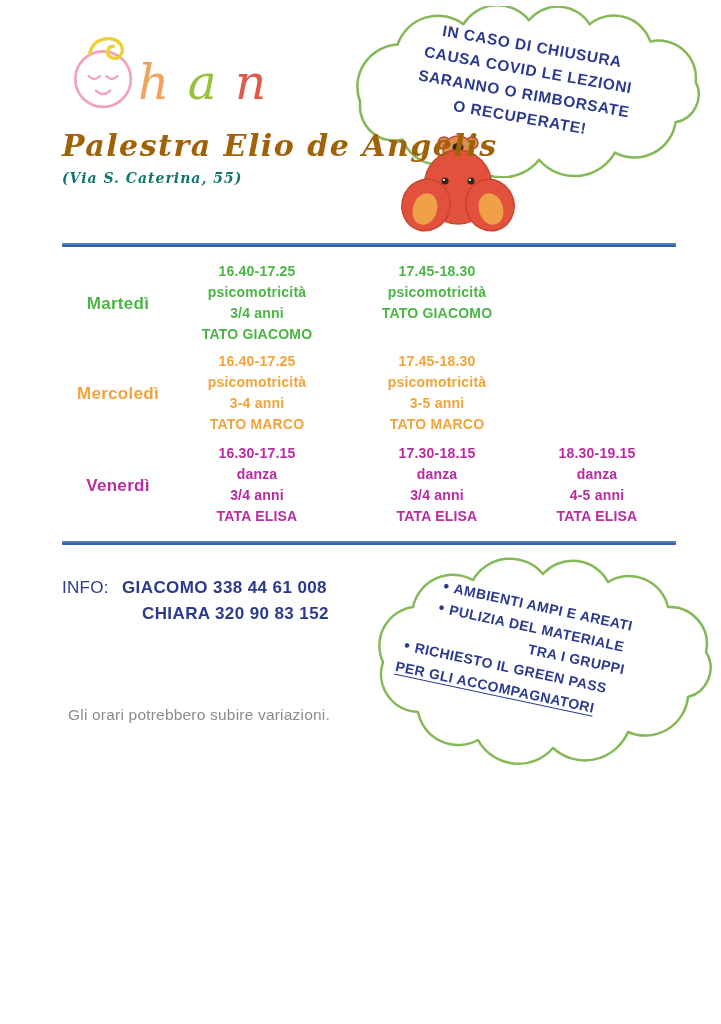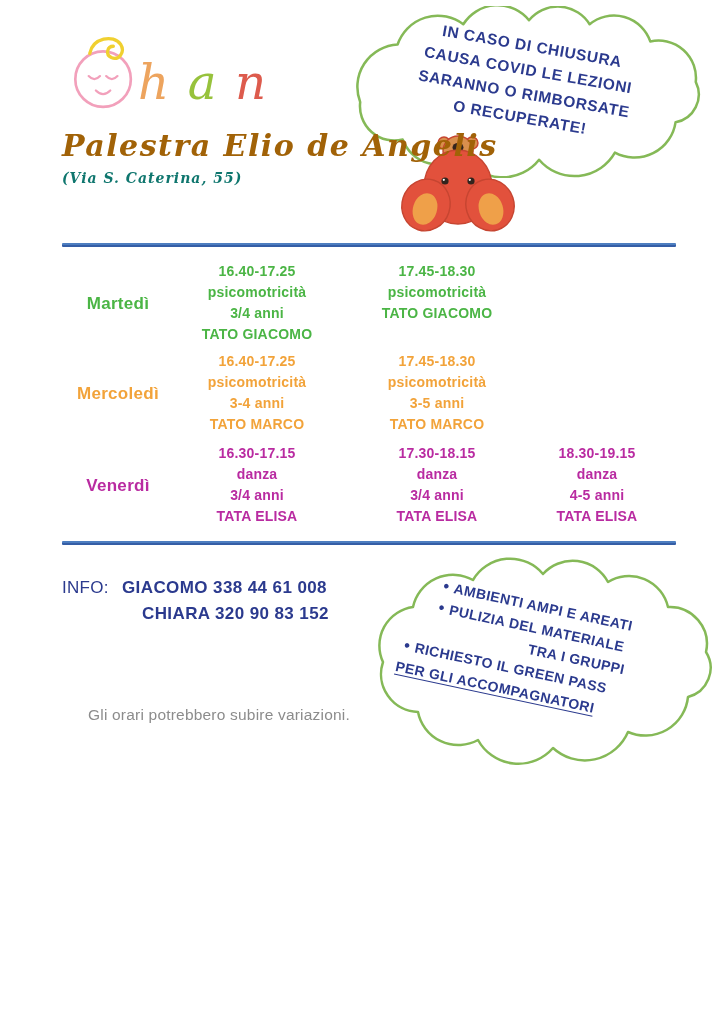--- a/index.html
+++ b/index.html
@@ -95,21 +95,21 @@
   }
   .email-link {
     position: absolute; left: 122px; top: 629px;
     font-size: 17px; font-weight: 700; color: #3ba6c8; letter-spacing: 0.4px;
     text-decoration: underline; text-underline-offset: 3px; cursor: pointer;
   }
 
   
   .footer-note {
     position: absolute; left: 68px; top: 706px;
-    font-size: 15.5px; color: #8c8c8c; letter-spacing: 0.2px; margin-left: 20px;
+    font-size: 15.5px; color: #8c8c8c; letter-spacing: 0.2px;
   }
 </style>
 </head>
 <body>
 
 <div class="page">
 
   <svg class="logo-svg" viewBox="0 0 212 82">
     <g>
       <circle cx="38" cy="47" r="27" stroke="#f2a0bb" stroke-width="2.6" fill="none"></circle>

